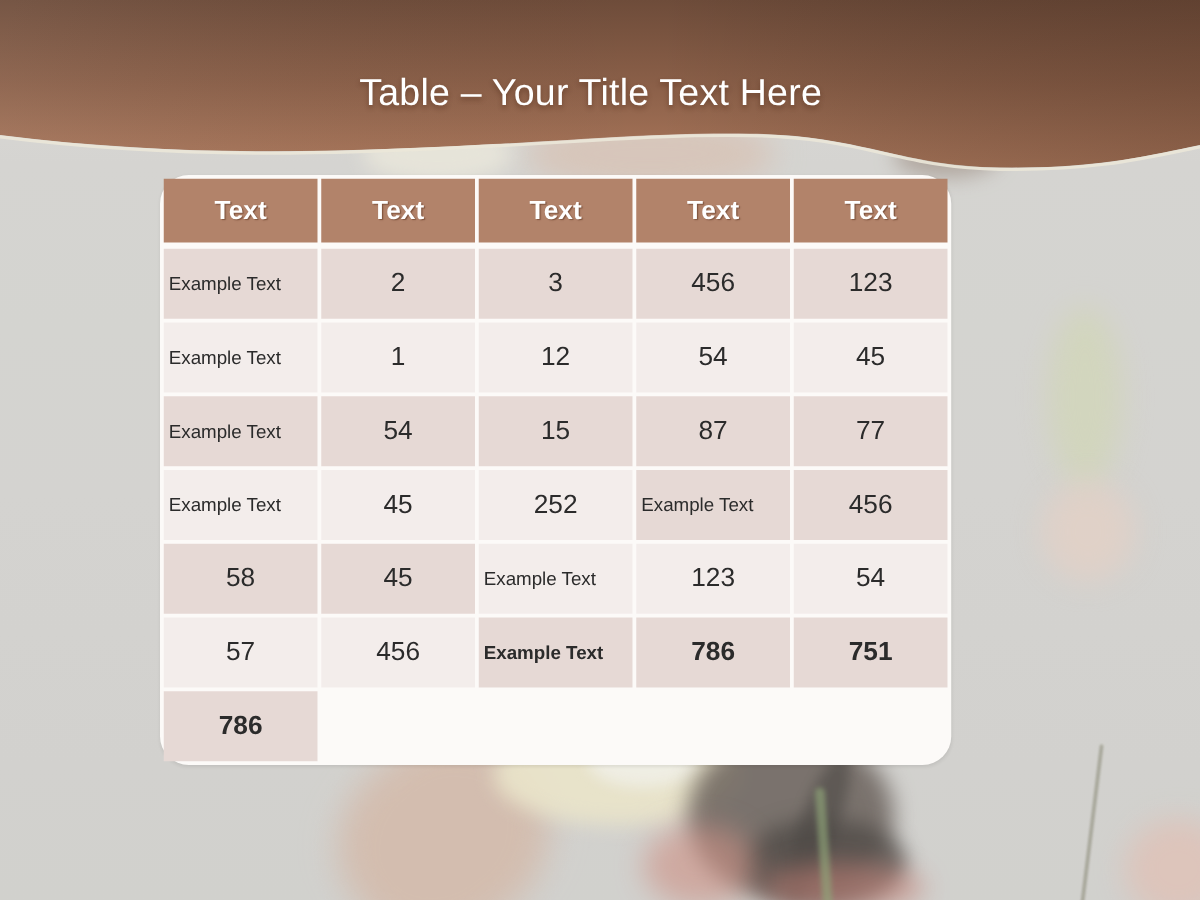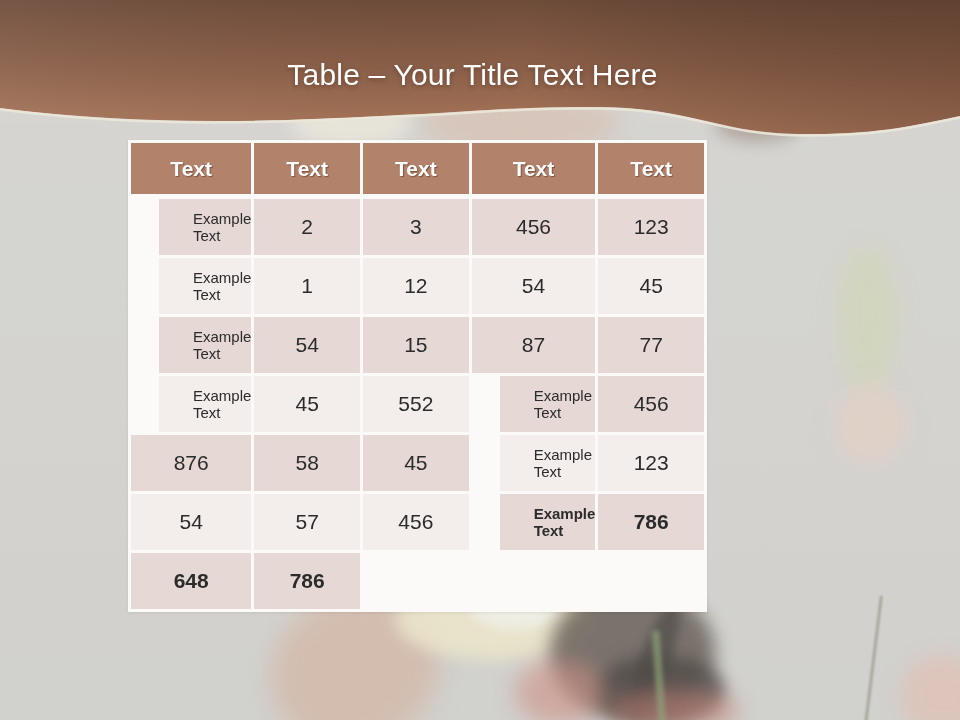--- a/index.html
+++ b/index.html
@@ -32,36 +32,37 @@
   .wave{position:absolute;top:0;left:0;z-index:2;display:block;}
   
   .title{
     position:absolute;z-index:3;top:56px;left:0;width:945px;text-align:center;
     font-size:30px;line-height:38px;color:var(--title-text,#ffffff);
     text-shadow:0 2px 4px rgba(70,35,18,.45);letter-spacing:.2px;
   }
   .title .t-bold{font-weight:normal;}
   
   .tbl{
-    position:absolute;z-index:4;left:128px;top:140px;width:579px;box-sizing:border-box;
+    position:absolute;z-index:4;left:128px;top:140px;width:633px;box-sizing:border-box;
     background:var(--table-gap,#fcfaf8);padding:3px;
     display:grid;grid-template-columns:repeat(5,1fr);gap:3px;
     box-shadow:0 1px 3px rgba(0,0,0,.08);
+    border-radius:23px;
   }
   .th{
     height:51px;margin-bottom:2px;background:var(--header-cell,#b2836a);
     display:flex;align-items:center;justify-content:center;
     color:#ffffff;font-weight:bold;font-size:21px;
     text-shadow:1px 1px 1px rgba(90,50,30,.6);
   }
   .td{
     height:56px;display:flex;align-items:center;justify-content:center;
     font-size:21px;color:var(--cell-text,#2b2b2b);
   }
-  .td.label{justify-content:flex-start;padding-left:34px;font-size:15px;margin-left:28px;}
+  .td.label{justify-content:flex-start;padding-left:4px;font-size:15px;}
   .r-dark{background:var(--row-dark,#e6d9d5);}
   .r-light{background:var(--row-light,#f3edeb);}
   .r-bold .td, .td.r-b{font-weight:bold;}
 </style>
 </head>
 <body>
 
 <div class="slide">
 
   <div class="bg">
@@ -127,33 +128,32 @@
     <div class="td r-light">45</div>
 
     <div class="td label r-dark">Example Text</div>
     <div class="td r-dark">54</div>
     <div class="td r-dark">15</div>
     <div class="td r-dark">87</div>
     <div class="td r-dark">77</div>
 
     <div class="td label r-light">Example Text</div>
     <div class="td r-light">45</div>
-    <div class="td r-light">552</div>
+    <div class="td r-light">252</div>
 
     <div class="td label r-dark">Example Text</div>
     <div class="td r-dark">456</div>
-    <div class="td r-dark">876</div>
     <div class="td r-dark">58</div>
     <div class="td r-dark">45</div>
 
     <div class="td label r-light">Example Text</div>
     <div class="td r-light">123</div>
     <div class="td r-light">54</div>
     <div class="td r-light">57</div>
     <div class="td r-light">456</div>
 
     <div class="td label r-dark r-b">Example Text</div>
     <div class="td r-dark r-b">786</div>
-    <div class="td r-dark r-b">648</div>
+    <div class="td r-dark r-b">751</div>
     <div class="td r-dark r-b">786</div>
   </div>
 
 </div>
 
 </body></html>

